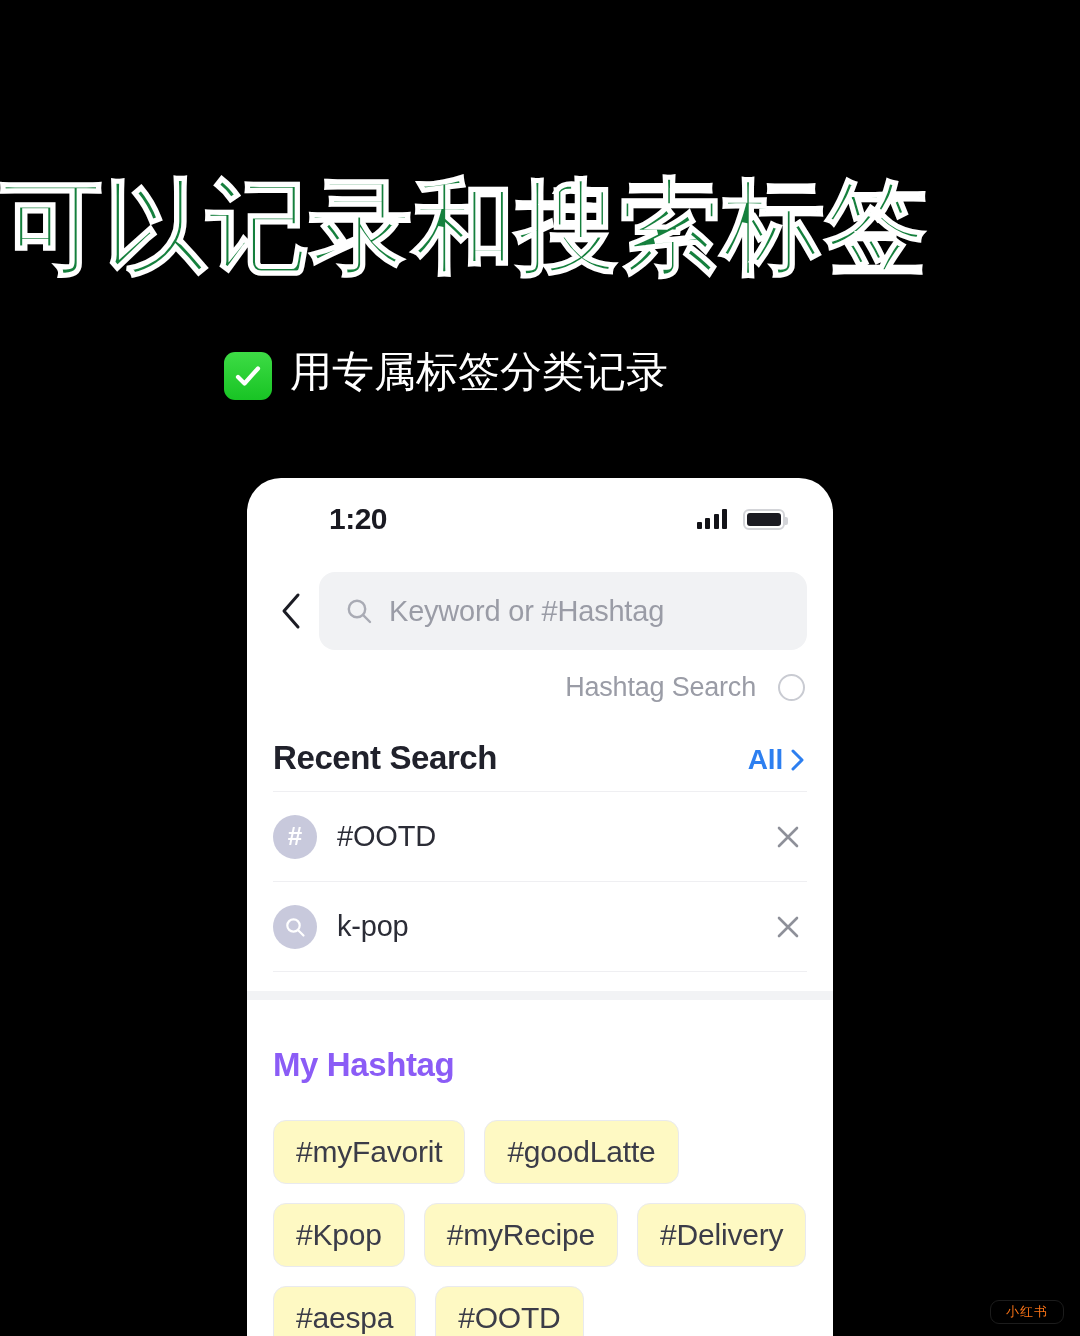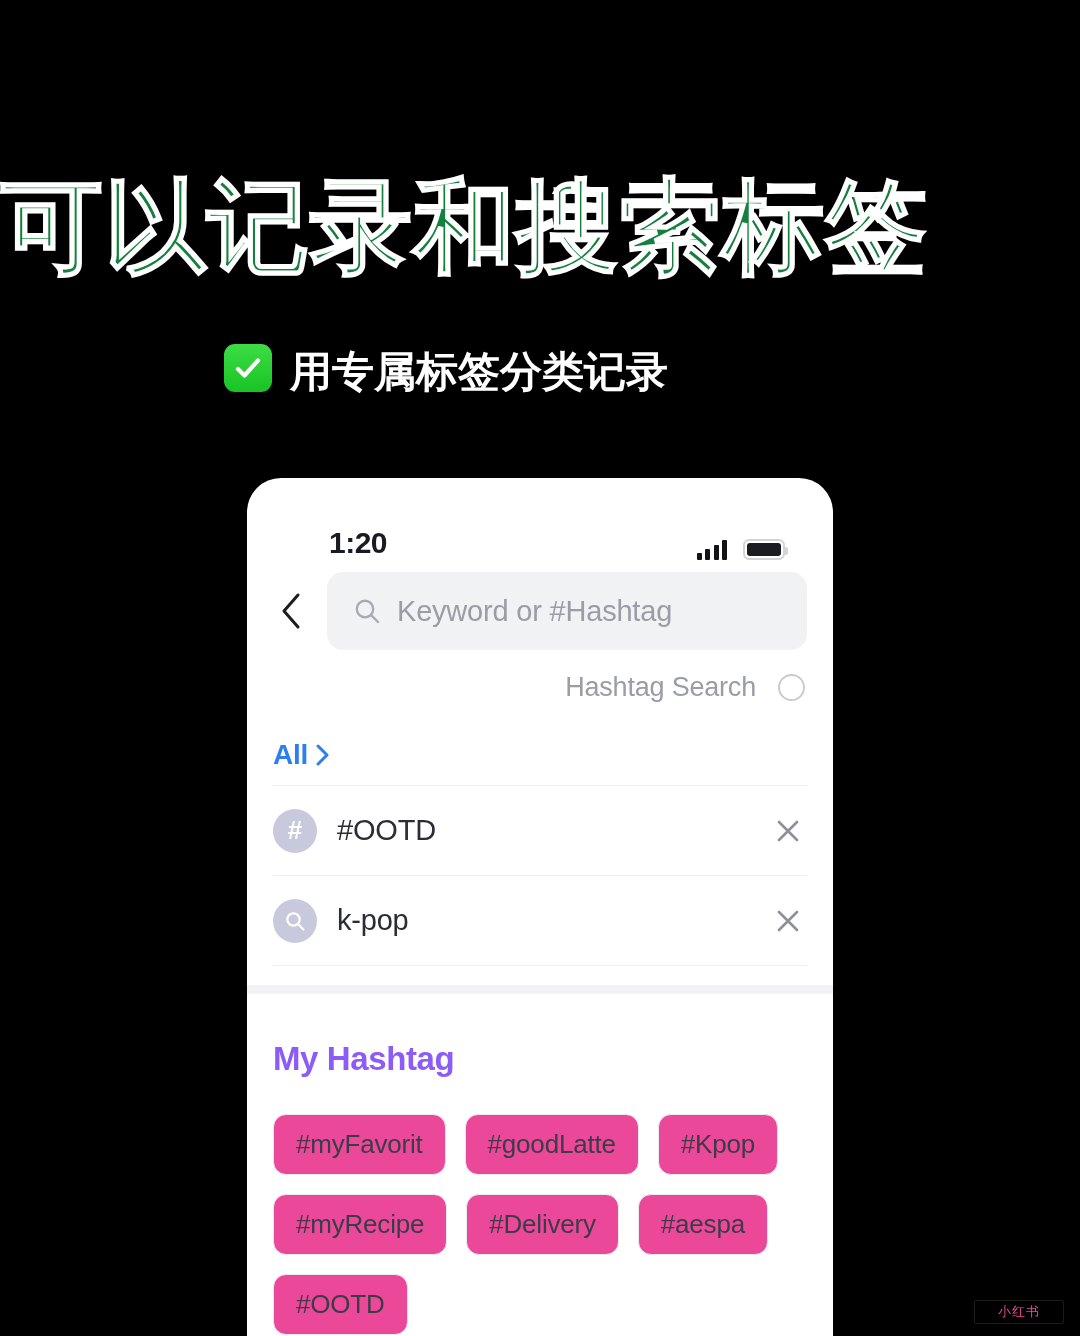--- a/index.html
+++ b/index.html
@@ -18,24 +18,24 @@
     color:#15803d;
     font-size:102px;
     line-height:1.0;
     font-weight:bold;
     letter-spacing:1px;
     font-family:"DejaVu Sans","Liberation Sans",sans-serif;
     -webkit-text-stroke:2px #ffffff;
   }
   .subline {
     position:absolute; top:344px; left:0; width:892px;
-    display:flex; align-items:flex-start; justify-content:center; gap:18px;
+    display:flex; align-items:flex-end; justify-content:center; gap:18px;
     color:#ffffff;
     font-size:42px;
-    font-weight:700;
+    font-weight:400;
     font-family:"DejaVu Sans","Liberation Sans",sans-serif;
   }
   .check-emoji {
     width:48px; height:48px; border-radius:11px;
     background:linear-gradient(180deg,#3ddc45 0%,#18c424 100%);
     display:inline-flex; align-items:center; justify-content:center;
     flex:0 0 auto;
   }
   .check-emoji svg { display:block; }
 
@@ -44,21 +44,21 @@
     position:absolute; left:247px; top:478px;
     width:586px; height:858px;
     background:#ffffff;
     border-radius:34px 34px 0 0;
     overflow:hidden;
   }
 
   
   .statusbar {
     height:82px; position:relative;
-    display:flex; align-items:flex-end; justify-content:space-between;
+    display:flex; align-items:center; justify-content:space-between;
     padding:0 48px 0 36px;
   }
   .clock {
     font-size:30px; font-weight:bold; color:#1a1a22;
     letter-spacing:-0.5px; padding-left:46px;
   }
   .status-right { display:flex; align-items:center; gap:16px; }
   .signal { display:flex; align-items:flex-end; gap:3.5px; height:20px; }
   .signal i { display:block; width:5px; background:#121217; border-radius:1px; }
   .signal i:nth-child(1){ height:7px; }
@@ -69,21 +69,21 @@
     width:42px; height:21px; border:2px solid #d3d4d8; border-radius:6px;
     padding:2px; position:relative;
   }
   .battery::after{
     content:""; position:absolute; right:-5px; top:6px;
     width:3px; height:8px; background:#d3d4d8; border-radius:0 2px 2px 0;
   }
   .battery span{ display:block; width:100%; height:100%; background:#1b1b22; border-radius:3px; }
 
   
-  .search-row { display:flex; align-items:center; padding:12px 26px 0 22px; gap:14px; }
+  .search-row { display:flex; align-items:center; padding:12px 26px 0 22px; gap:6px; }
   .back-btn {
     width:44px; height:54px; flex:0 0 auto;
     display:flex; align-items:center; justify-content:center;
   }
   .search-field {
     flex:1 1 auto; height:78px; background:#F1F2F4; border-radius:16px;
     display:flex; align-items:center; gap:16px; padding:0 26px;
   }
   .search-ph { font-size:29px; color:#9a9ca6; letter-spacing:-0.2px; }
 
@@ -119,31 +119,31 @@
   .rs-text { flex:1 1 auto; font-size:29px; color:#2b2c36; letter-spacing:-0.2px; }
   .rs-close { width:34px; height:34px; flex:0 0 auto; display:flex; align-items:center; justify-content:center; }
 
   
   .band { height:9px; background:#F2F3F5; margin-top:19px; }
 
   
   .mh-title { font-size:33px; font-weight:bold; color:#8b5cf6; letter-spacing:-0.4px; padding:46px 0 0 26px; }
   .chips { display:flex; flex-wrap:wrap; gap:19px 19px; padding:36px 26px 0 26px; }
   .chip {
-    border:1.5px solid #E9EAEE; background:#ec4899; border-radius:13px;
-    padding:14px 22px; font-size:26px; color:#3b3c48; letter-spacing:-0.2px;
+    border:1.5px solid #E9EAEE; background:#fef9c3; border-radius:13px;
+    padding:14px 22px; font-size:30px; color:#3b3c48; letter-spacing:-0.2px;
     white-space:nowrap;
   }
 
   
   .watermark {
     position:absolute; right:16px; bottom:12px;
-    font-size:13px; color:#ec4899;
-    border:1px solid #1c1c1c; border-radius:2px;
-    padding:2px 23px; letter-spacing:1px;
+    font-size:13px; color:#f97316;
+    border:1px solid #1c1c1c; border-radius:9px;
+    padding:2px 15px; letter-spacing:1px;
     font-family:"DejaVu Sans","Liberation Sans",sans-serif;
   }
 </style>
 </head>
 <body>
 
 <div id="stage">
 
   <div class="headline">可以记录和搜索标签</div>
 
@@ -187,20 +187,21 @@
         <span class="search-ph">Keyword or #Hashtag</span>
       </div>
     </div>
 
     <div class="hs-row">
       <span class="hs-label">Hashtag Search</span>
       <span class="hs-circle"></span>
     </div>
 
     <div class="sec-head">
+      <span class="sec-title">Recent Search</span>
       <span class="all-link">
         <span class="all-text">All</span>
         <svg width="15" height="24" viewBox="0 0 15 24">
             <path d="M3 3 L12 12 L3 21" fill="none" stroke="#2D7FF0" stroke-width="3" stroke-linecap="round" stroke-linejoin="round"></path>
           </svg>
       </span>
     </div>
     <div class="hr"></div>
 
     <div class="rs-row">

